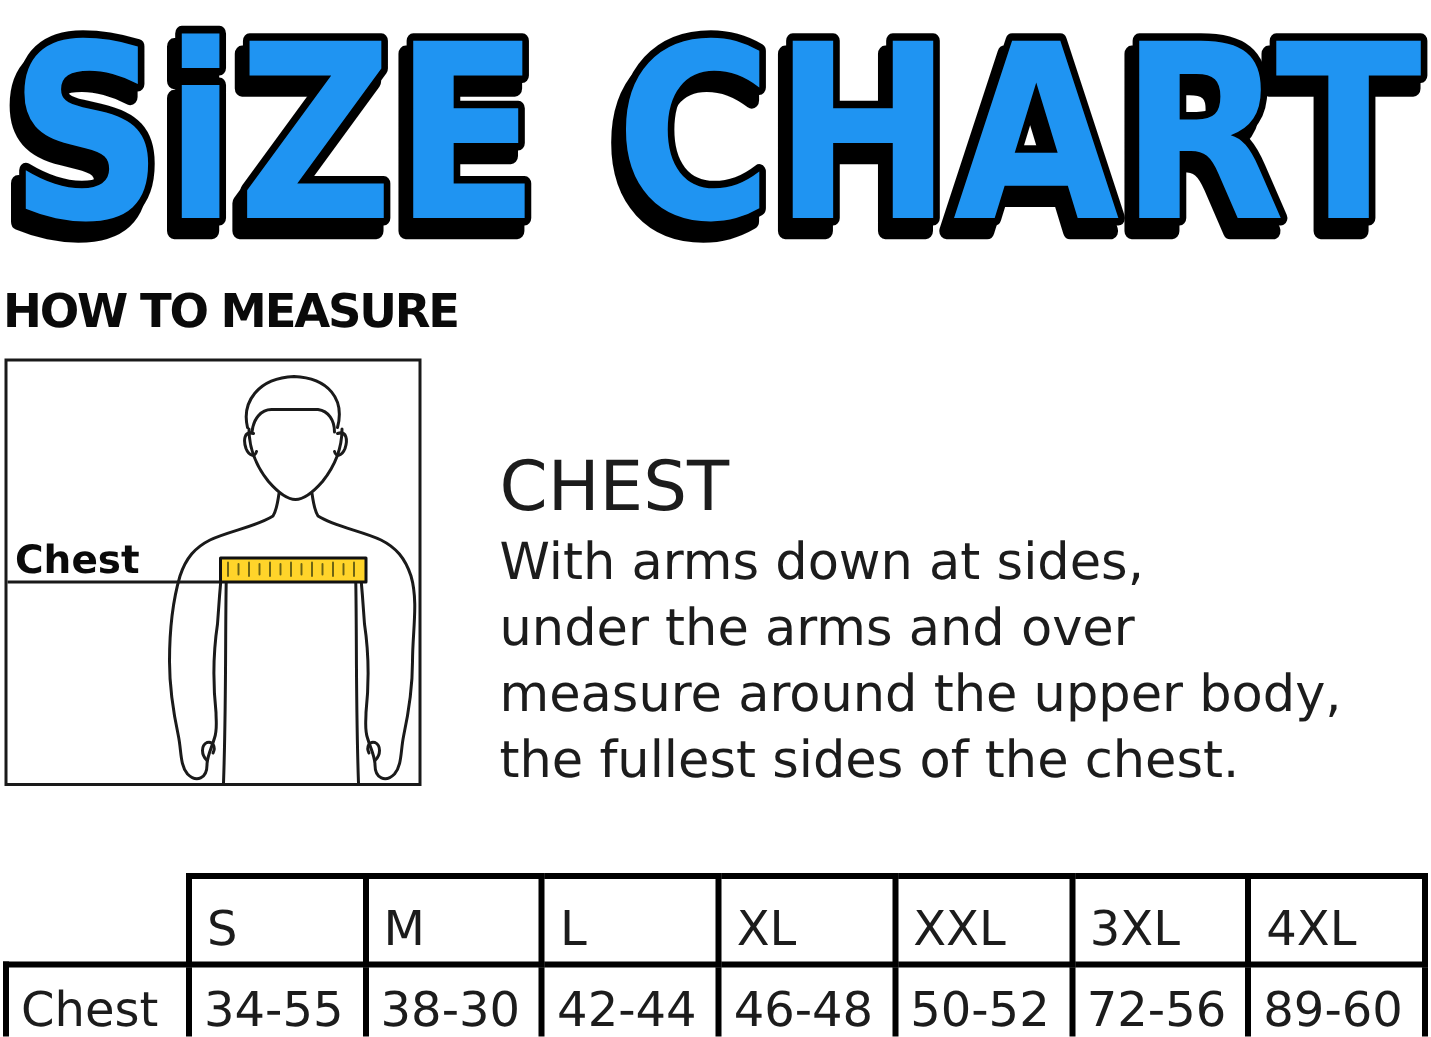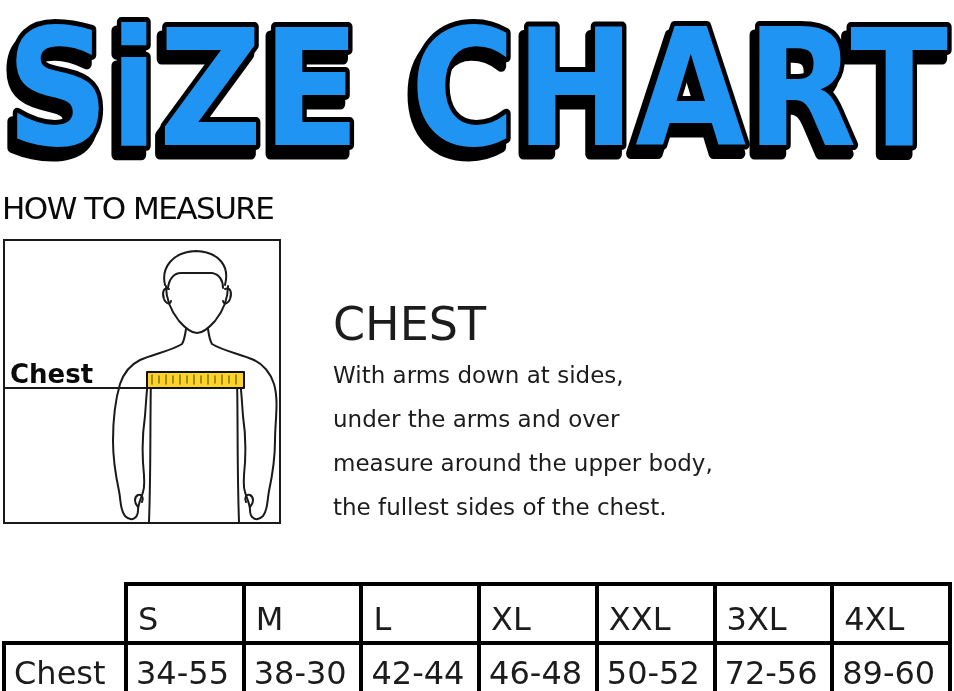--- a/index.html
+++ b/index.html
@@ -9,35 +9,35 @@
 
   
   .title-svg{position:absolute;left:0;top:0;width:954px;height:152px;display:block;}
   .title-svg text{
     font-family:"DejaVu Sans","Liberation Sans",sans-serif;
     font-weight:bold;font-size:162px;
     paint-order:stroke fill;stroke-linejoin:round;
   }
 
   
-  .how-to{position:absolute;left:2px;top:181px;font-size:31px;font-weight:normal;
+  .how-to{position:absolute;left:2px;top:181px;font-size:31px;font-weight:bold;
           letter-spacing:-1.5px;line-height:31px;color:#0a0a0a;white-space:nowrap;}
 
   
   .diagram-box{position:absolute;left:3px;top:227px;width:278px;height:285px;
                border:2px solid #1a1a1a;box-sizing:border-box;background:#fff;}
   .diagram-box svg{display:block;width:274px;height:281px;}
   .chest-label{position:absolute;left:10px;top:349px;font-size:26px;font-weight:bold;
                line-height:26px;color:#0a0a0a;}
 
   
   .instructions{position:absolute;left:333px;top:285px;}
   .instructions-heading{font-size:46px;line-height:54px;font-weight:400;color:#1c1c1c;}
   .instruction-lines{margin-top:2px;}
-  .instruction-line{font-size:23px;line-height:44px;font-weight:400;color:#1c1c1c;white-space:nowrap;}
+  .instruction-line{font-size:34px;line-height:44px;font-weight:400;color:#1c1c1c;white-space:nowrap;}
 
   
   table.size-table{position:absolute;left:2px;top:570px;width:950px;
                    border-collapse:collapse;table-layout:fixed;}
   table.size-table td{border:4px solid #000;vertical-align:bottom;
                       font-size:32px;color:#1c1c1c;overflow:hidden;white-space:nowrap;}
   table.size-table tr.hdr{height:59px;}
   table.size-table tr.dat{height:56px;}
   table.size-table tr.hdr td{padding:0 0 3px 10px;}
   table.size-table tr.dat td{padding:0 0 5px 8px;}

